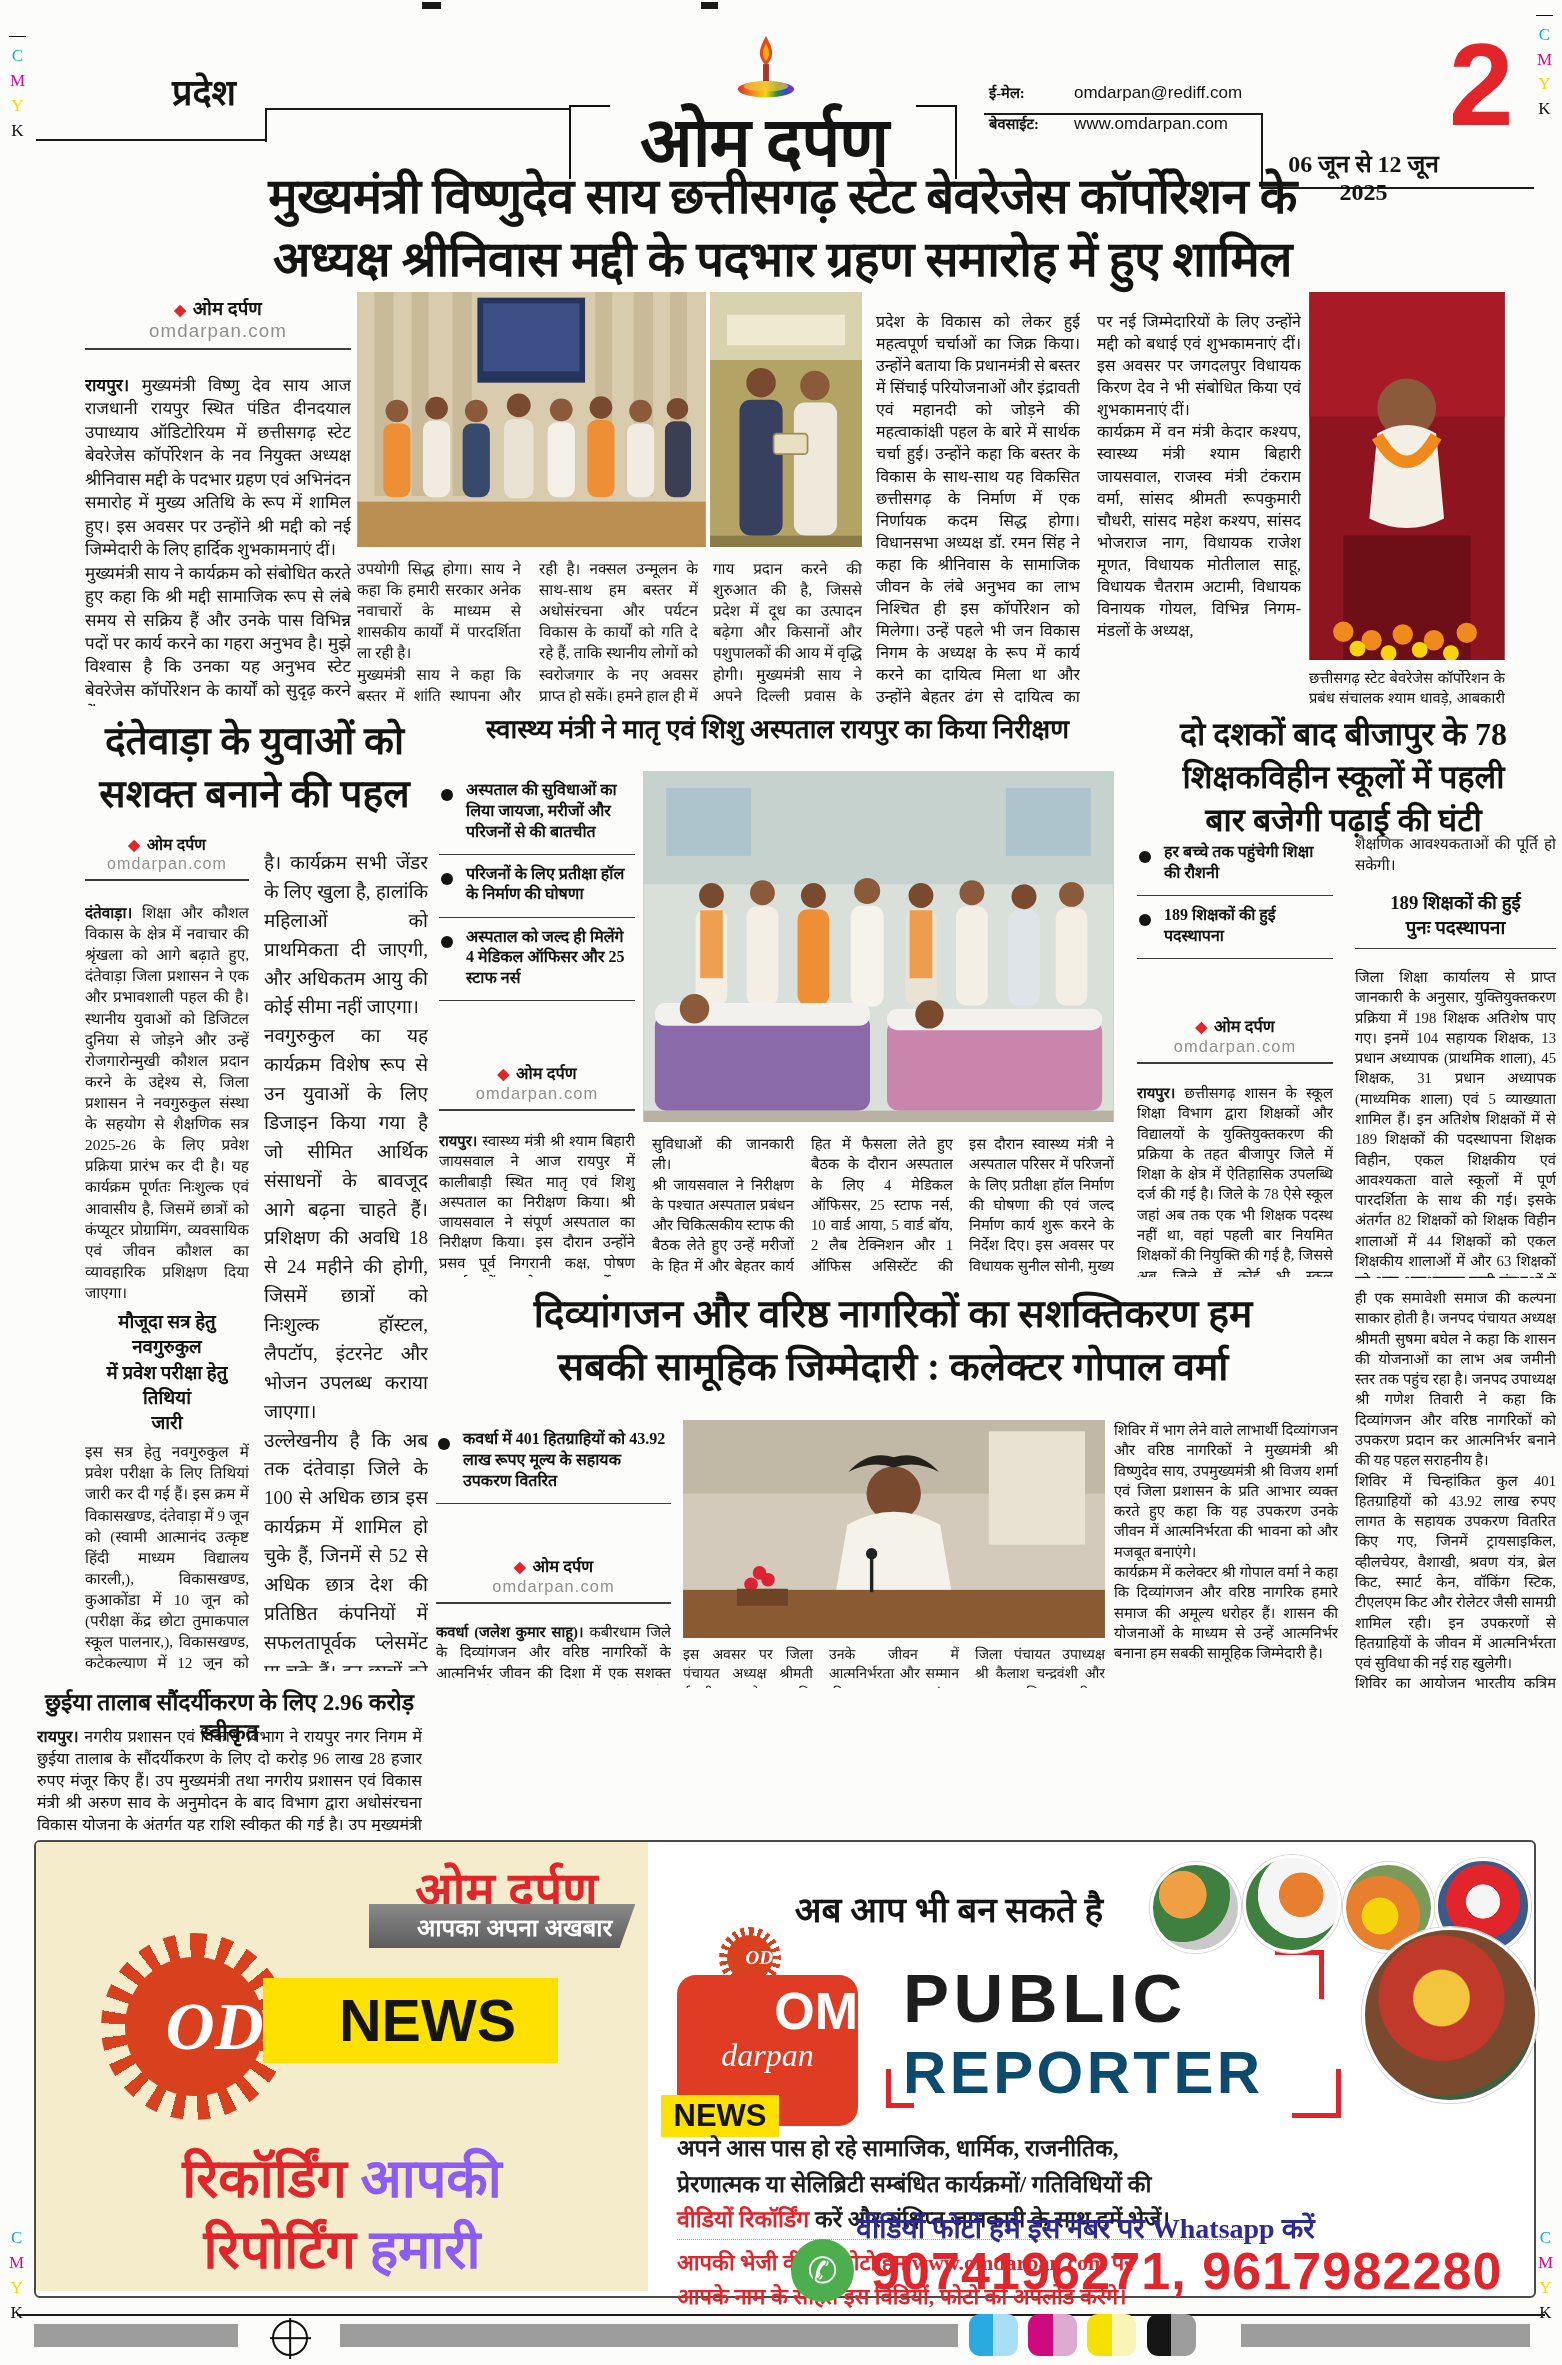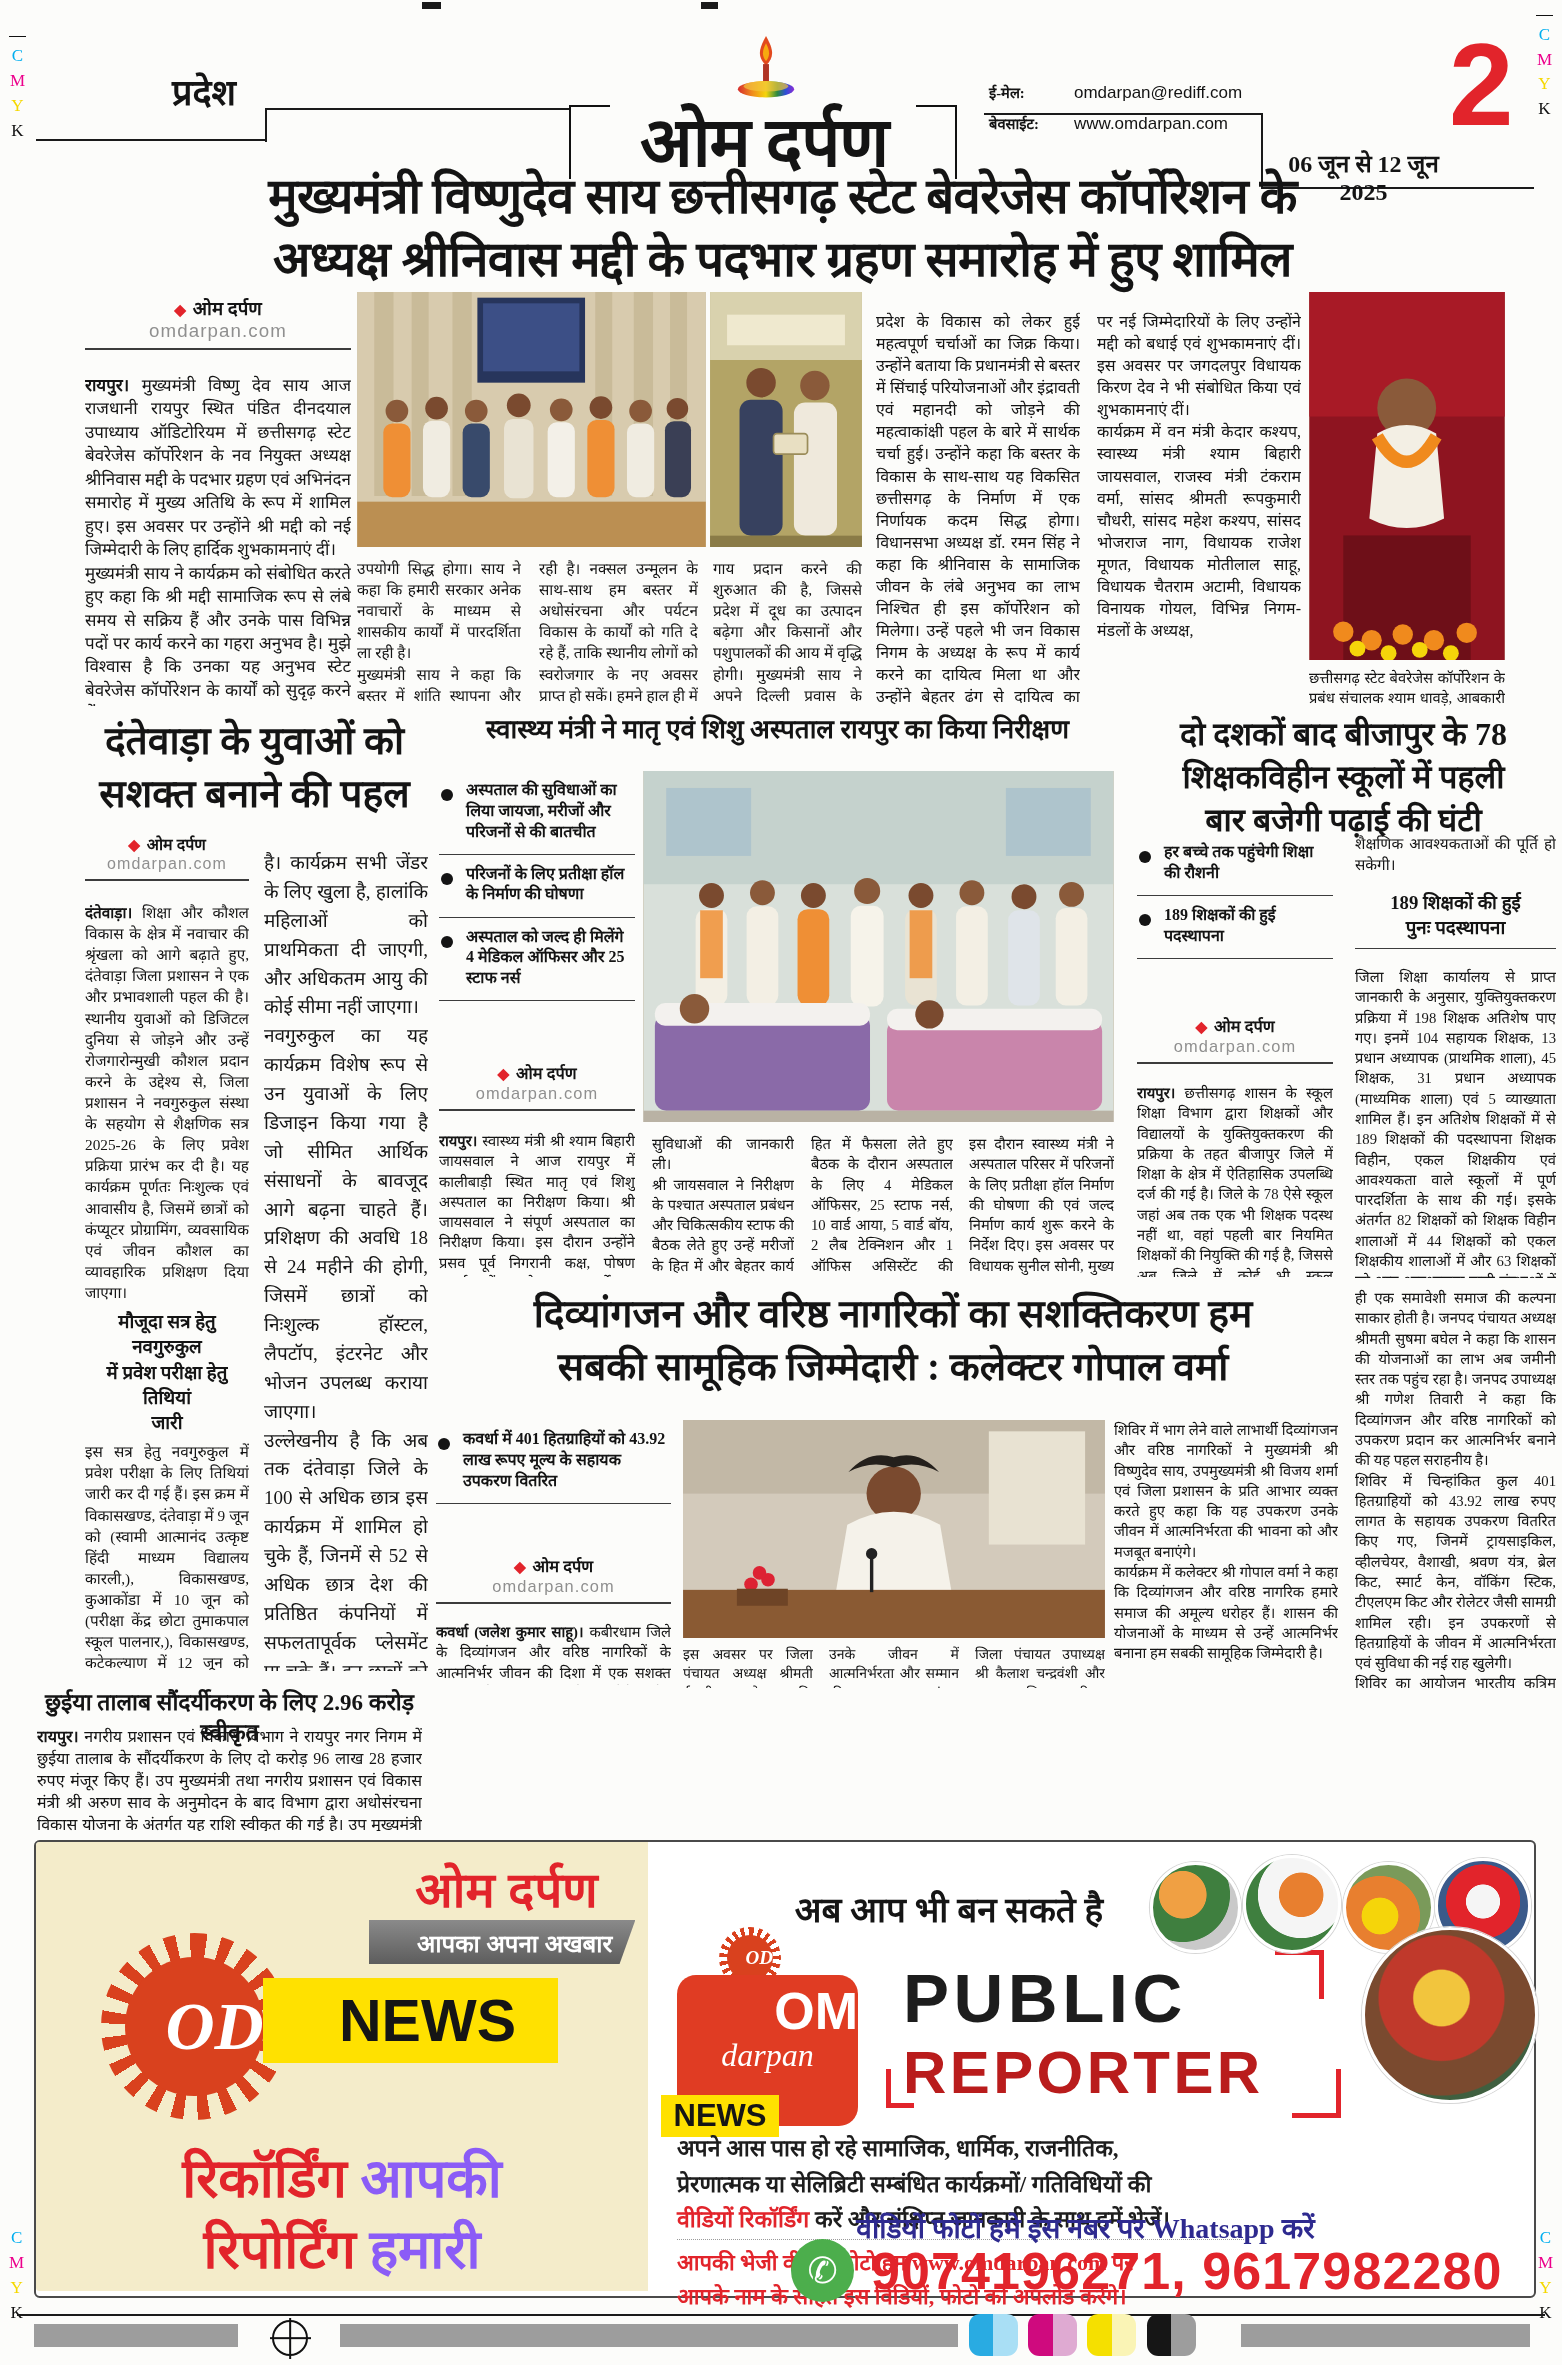--- a/index.html
+++ b/index.html
@@ -48,21 +48,21 @@
   .sun-od{color:#fff;font-style:italic;font-weight:bold;font-family:"Liberation Serif",serif;}
   .news-band{position:absolute;background:#ffe100;color:#151515;font-weight:900;display:flex;align-items:center;justify-content:center;}
   .slogan{font-weight:900;line-height:1.15;text-align:center;}
   .slogan .w1{color:#e2242b}.slogan .w2{color:#8b5cf6}
   .ad-become{font-size:35px;font-weight:900;color:#151515;text-align:center;}
   .om-badge{position:absolute;background:#e03c23;border-radius:19px;color:#fff;text-align:center;}
   .om-om{font-size:52px;font-weight:900;line-height:1.05;text-align:right;}
   .om-darpan{font-size:32px;font-style:italic;font-family:"Liberation Serif",serif;line-height:1;}
   .om-news{position:absolute;background:#ffe100;color:#151515;font-weight:900;font-size:31px;padding:3.4px 12.5px;}
   .pub{font-size:69px;font-weight:900;color:#1d1d1d;letter-spacing:4.5px;line-height:1;}
-  .rep{font-size:60px;font-weight:900;color:#b91c1c;letter-spacing:3.4px;line-height:1;}
+  .rep{font-size:60px;font-weight:900;color:#0c4a6e;letter-spacing:3.4px;line-height:1;}
   .brk{position:absolute;width:44px;height:44px;}
   .brk.tr{border-top:5.1px solid #e2242b;border-right:5.1px solid #e2242b;}
   .brk.br{border-bottom:5.1px solid #e2242b;border-right:5.1px solid #e2242b;}
   .brk.bl{border-bottom:5.1px solid #e2242b;border-left:5.1px solid #e2242b;}
   .ad-desc{font-size:23px;font-weight:bold;color:#1d1d1d;line-height:1.55;}
   .ad-desc .red{color:#e2242b;}
   .ad-upload{font-size:22px;font-weight:bold;color:#e2242b;line-height:1.55;}
   .ad-wa-line{font-size:28px;font-weight:900;color:#2e2a8f;text-align:center;}
   .wa-circle{width:63px;height:63px;border-radius:50%;background:#4cae4c;display:flex;align-items:center;justify-content:center;
      color:#fff;font-size:36px;}
@@ -385,21 +385,21 @@
   <div class="abs headline-xs" style="left:37px;top:1688px;width:385px;">छुईया तालाब सौंदर्यीकरण के लिए 2.96 करोड़ स्वीकृत</div>
   <div class="abs body-text" style="left:37px;top:1726px;width:385px;height:105px;font-size:16px;">
     <span class="dateline">रायपुर।</span>
     <span>नगरीय प्रशासन एवं विकास विभाग ने रायपुर नगर निगम में छुईया तालाब के सौंदर्यीकरण के लिए दो करोड़ 96 लाख 28 हजार रुपए मंजूर किए हैं। उप मुख्यमंत्री तथा नगरीय प्रशासन एवं विकास मंत्री श्री अरुण साव के अनुमोदन के बाद विभाग द्वारा अधोसंरचना विकास योजना के अंतर्गत यह राशि स्वीकृत की गई है। उप मुख्यमंत्री श्री साव ने सौंदर्यीकरण कार्य में गुणवत्ता एवं निर्धारित मापदंड सुनिश्चित करते हुए समय-सीमा में काम पूरा करने के निर्देश दिए हैं।</span>
   </div>
 
   <div class="ad-box" style="left:34px;top:1840px;width:1498px;height:454px;">
     <div class="ad-left" style="left:0;top:0;width:612px;height:449px;border-radius:3.4px 0 0 3.4px;"></div>
 
     <div class="abs ad-brand sans" style="left:329px;top:12.5px;width:283px;text-align:center;">ओम दर्पण</div>
-    <div class="abs ad-ribbon sans" style="left:333px;top:78px;padding-left:48px;">आपका अपना अखबार</div>
+    <div class="abs ad-ribbon sans" style="left:333px;top:62px;padding-left:48px;">आपका अपना अखबार</div>
 
     <div class="sun" style="left:65px;top:91px;width:187px;height:187px;">
       <div class="sun-core">
           <span class="sun-od" style="font-size:68px;">OD</span>
         </div>
     </div>
     <div class="news-band sans" style="left:227px;top:136px;width:261px;height:85px;font-size:59px;padding-left:34px;">NEWS</div>
 
     <div class="abs slogan" style="left:17px;top:306px;width:578px;font-size:54px;">
       <span class="w1">रिकॉर्डिंग</span> <span class="w2">आपकी</span>

